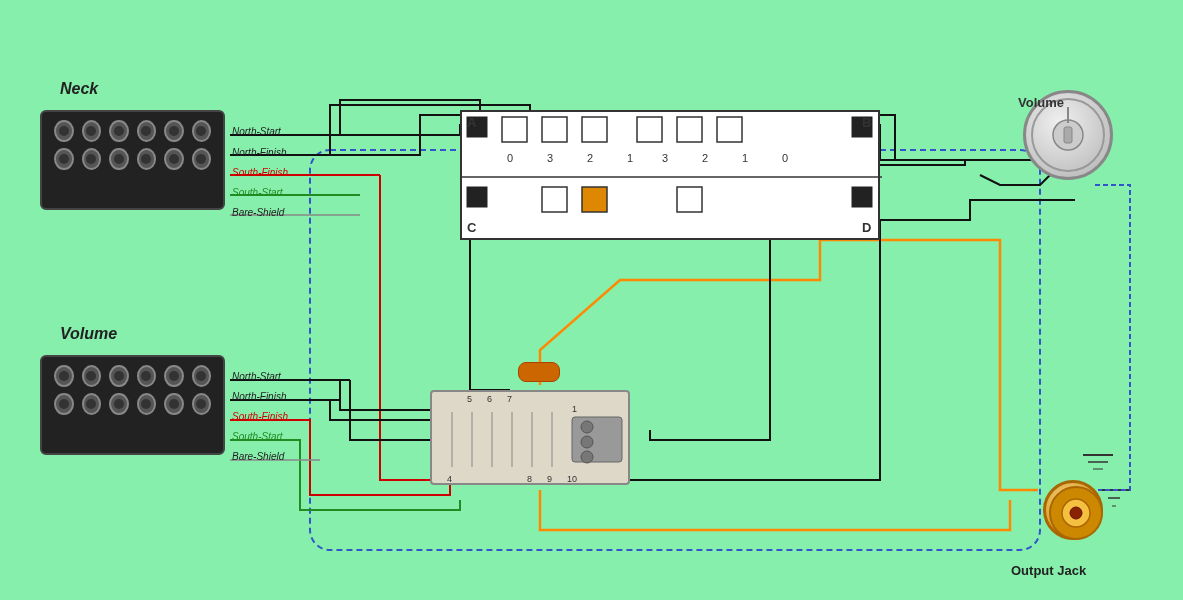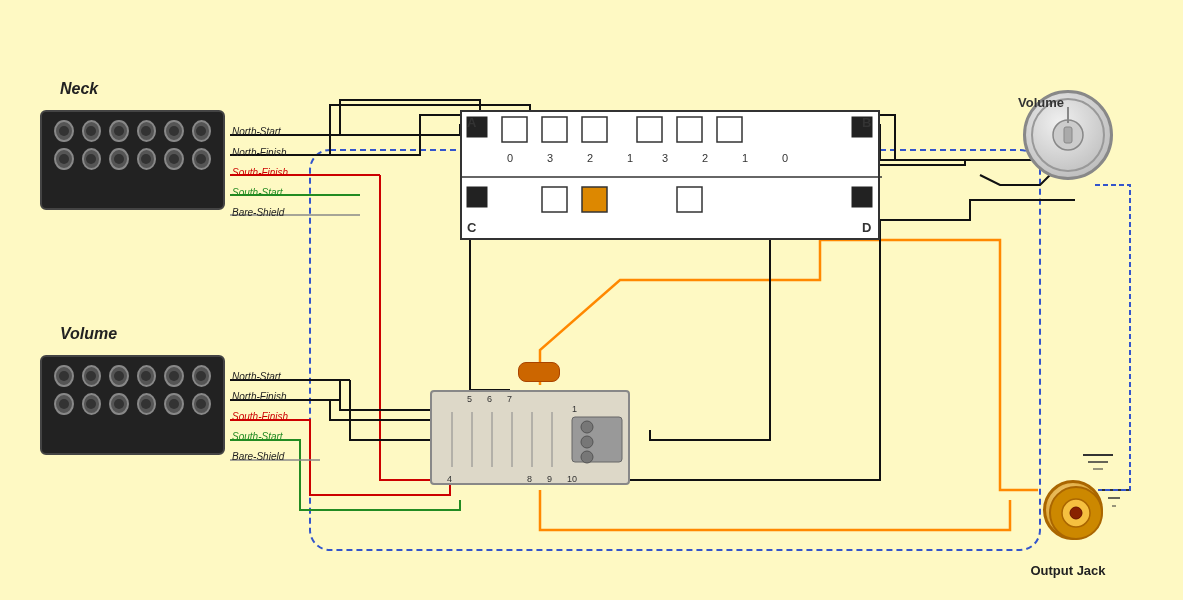--- a/index.html
+++ b/index.html
@@ -9,21 +9,21 @@
       background: #d0d8e0;
       position: relative;
       overflow: hidden;
       font-family: Arial, sans-serif;
     }
 
     .diagram-container {
       width: 1183px;
       height: 600px;
       position: relative;
-      background: #fef9c3;
+      background: #86efac;
     }
 
     
     .pickup {
       position: absolute;
       background: #222;
       border-radius: 6px;
       border: 2px solid #444;
     }
 
@@ -415,21 +415,21 @@
   <div class="pot-label" style="position:absolute; right:75px; top:95px; font-size:13px; font-weight:bold; color:#333; text-align:left; width:90px;">Volume</div>
 
   <div class="output-jack">
     <svg width="60" height="60">
       <circle cx="30" cy="30" r="26" fill="#cc8800" stroke="#aa6600" stroke-width="2"></circle>
       <circle cx="30" cy="30" r="14" fill="#f5c040" stroke="#aa6600" stroke-width="1.5"></circle>
       <circle cx="30" cy="30" r="6" fill="#882200" stroke="#661100" stroke-width="1"></circle>
     </svg>
   </div>
 
-  <div class="output-jack-label" style="position:absolute; right:58px; bottom:22px; font-size:13px; font-weight:bold; color:#222; text-align:center; width:114px;">Output Jack</div>
+  <div class="output-jack-label" style="position:absolute; right:58px; bottom:22px; font-size:13px; font-weight:bold; color:#222; text-align:left; width:114px;">Output Jack</div>
 
   <svg style="position:absolute; right:65px; bottom:120px; width:40px; height:30px;">
     <line x1="5" y1="5" x2="35" y2="5" stroke="#333" stroke-width="2"></line>
     <line x1="10" y1="12" x2="30" y2="12" stroke="#333" stroke-width="1.5"></line>
     <line x1="15" y1="19" x2="25" y2="19" stroke="#333" stroke-width="1"></line>
   </svg>
 
 </div>
 
 </body></html>

